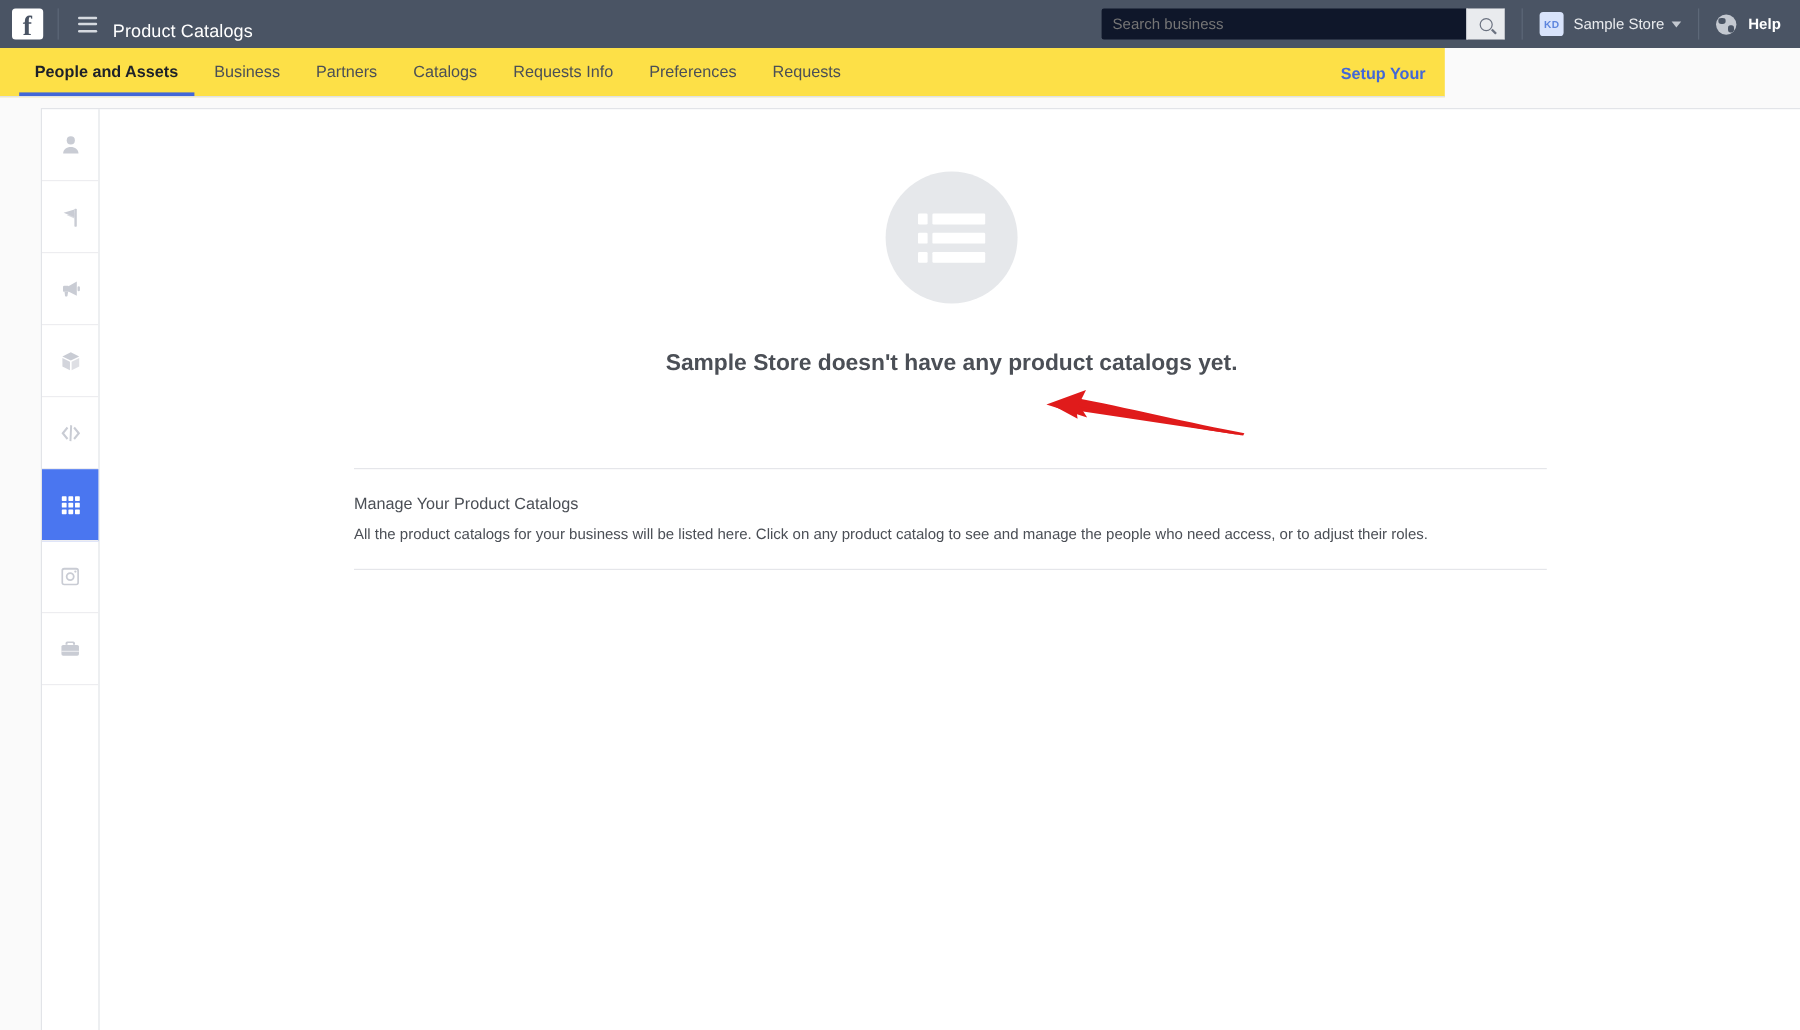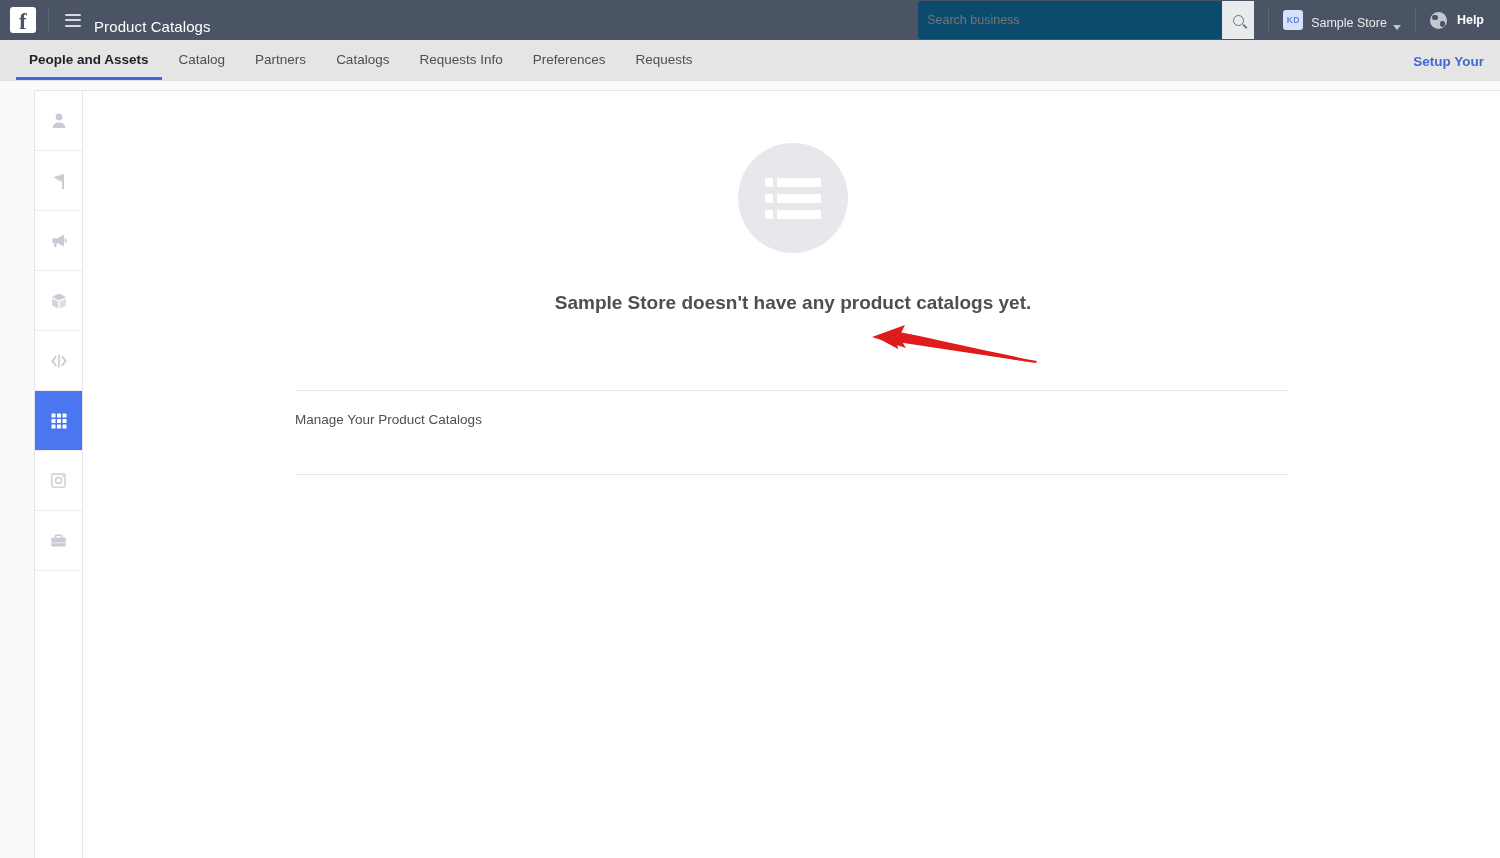--- a/index.html
+++ b/index.html
@@ -65,22 +65,22 @@
   .topbar-right {
     margin-left: auto;
     display: flex;
     align-items: center;
     height: 40px;
   }
   .search-wrap {
     display: flex;
     align-items: stretch;
     width: 336px;
-    height: 38px;
-    background: #0c4a6e;
+    height: 26px;
+    background: #0f172a;
     border-radius: 2px;
   }
   .search-input {
     flex: 1;
     border: none;
     outline: none;
     font-size: 12.5px;
     color: #8d949e;
     padding: 0 9px;
     font-family: "Liberation Sans", sans-serif;
@@ -168,23 +168,23 @@
     font-weight: bold;
     margin-left: 10px;
     margin-right: 16px;
     cursor: pointer;
   }
 
   
   .tabsbar {
     position: absolute;
     top: 40px; left: 0;
-    width: 1500px;
+    width: 1204px;
     height: 41px;
-    background: #e5e5e5;
+    background: #fde047;
     border-bottom: 1px solid #e0e2e6;
     display: flex;
     align-items: flex-end;
   }
   .tabs {
     display: flex;
     align-items: stretch;
     height: 41px;
     margin-left: 14px;
   }
@@ -366,38 +366,38 @@
   <div class="topbar-title">Product Catalogs</div>
 
   <div class="topbar-right">
     <div class="search-wrap">
       <input class="search-input" type="text" placeholder="Search business" style="">
       <button class="search-btn">
         <span class="mag"></span>
       </button>
     </div>
     <div class="vsep"></div>
-    <div style="display:flex;align-items:flex-end;cursor:pointer">
+    <div style="display:flex;align-items:center;cursor:pointer">
       <div class="biz-badge">KD</div>
       <div class="biz-name">Sample Store</div>
       <div class="caret-down"></div>
     </div>
     <div class="vsep"></div>
     <div class="globe"></div>
     <div class="help-link">Help</div>
   </div>
 </div>
 
 <div class="tabsbar">
   <div class="tabs">
     <div class="tab active">
       <span>People and Assets</span>
     </div>
     <div class="tab">
-      <span>Catalog</span>
+      <span>Business</span>
     </div>
     <div class="tab">
       <span>Partners</span>
     </div>
     <div class="tab">
       <span>Catalogs</span>
     </div>
     <div class="tab">
       <span>Requests Info</span>
     </div>
@@ -508,20 +508,21 @@
       </div>
 
       <div class="empty-title">Sample Store doesn't have any product catalogs yet.</div>
 
     </div>
 
     <div class="divider top"></div>
 
     <div class="manage">
       <div class="manage-title">Manage Your Product Catalogs</div>
+      <div class="manage-desc">All the product catalogs for your business will be listed here. Click on any product catalog to see and manage the people who need access, or to adjust their roles.</div>
     </div>
 
     <div class="divider bottom"></div>
 
   </div>
 </div>
 
 <svg class="arrow-layer">
   <g>
     <path d="M1036 363 L896 336 L903 329 L876 337 L898 349 L897 342 Z" fill="#e01b1b"></path>

